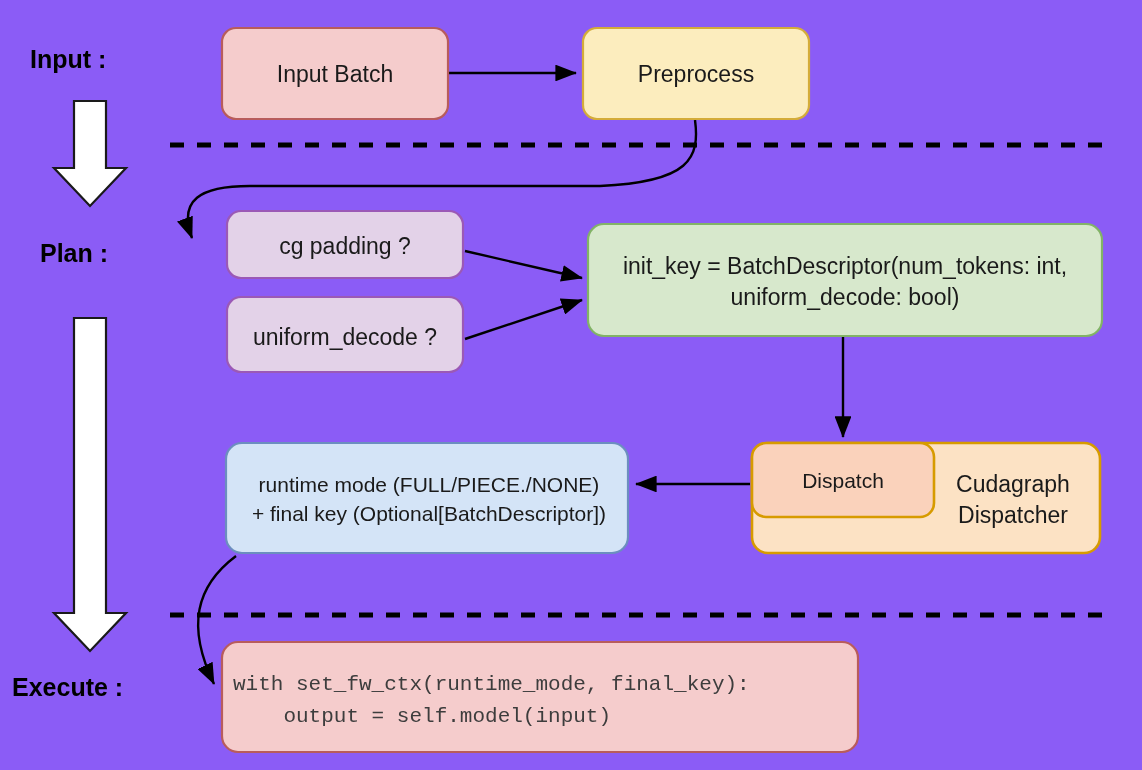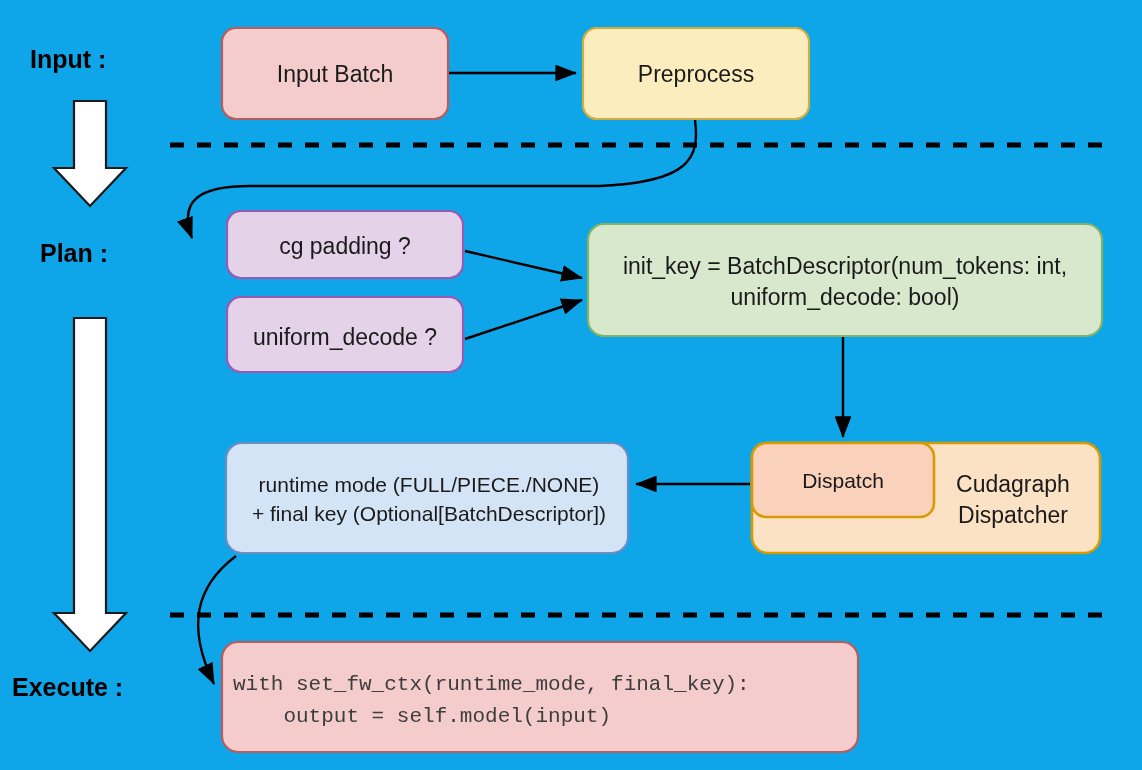--- a/index.html
+++ b/index.html
@@ -4,21 +4,21 @@
 <style>
   html, body {
     margin: 0;
     padding: 0;
     background: #ffffff;
   }
   #stage {
     position: relative;
     width: 1142px;
     height: 770px;
-    background: #0ea5e9;
+    background: #8b5cf6;
     overflow: hidden;
     font-family: "Liberation Sans", sans-serif;
   }
   #stage svg {
     position: absolute;
     inset: 0;
     width: 1142px;
     height: 770px;
   }
   .stage-label {

